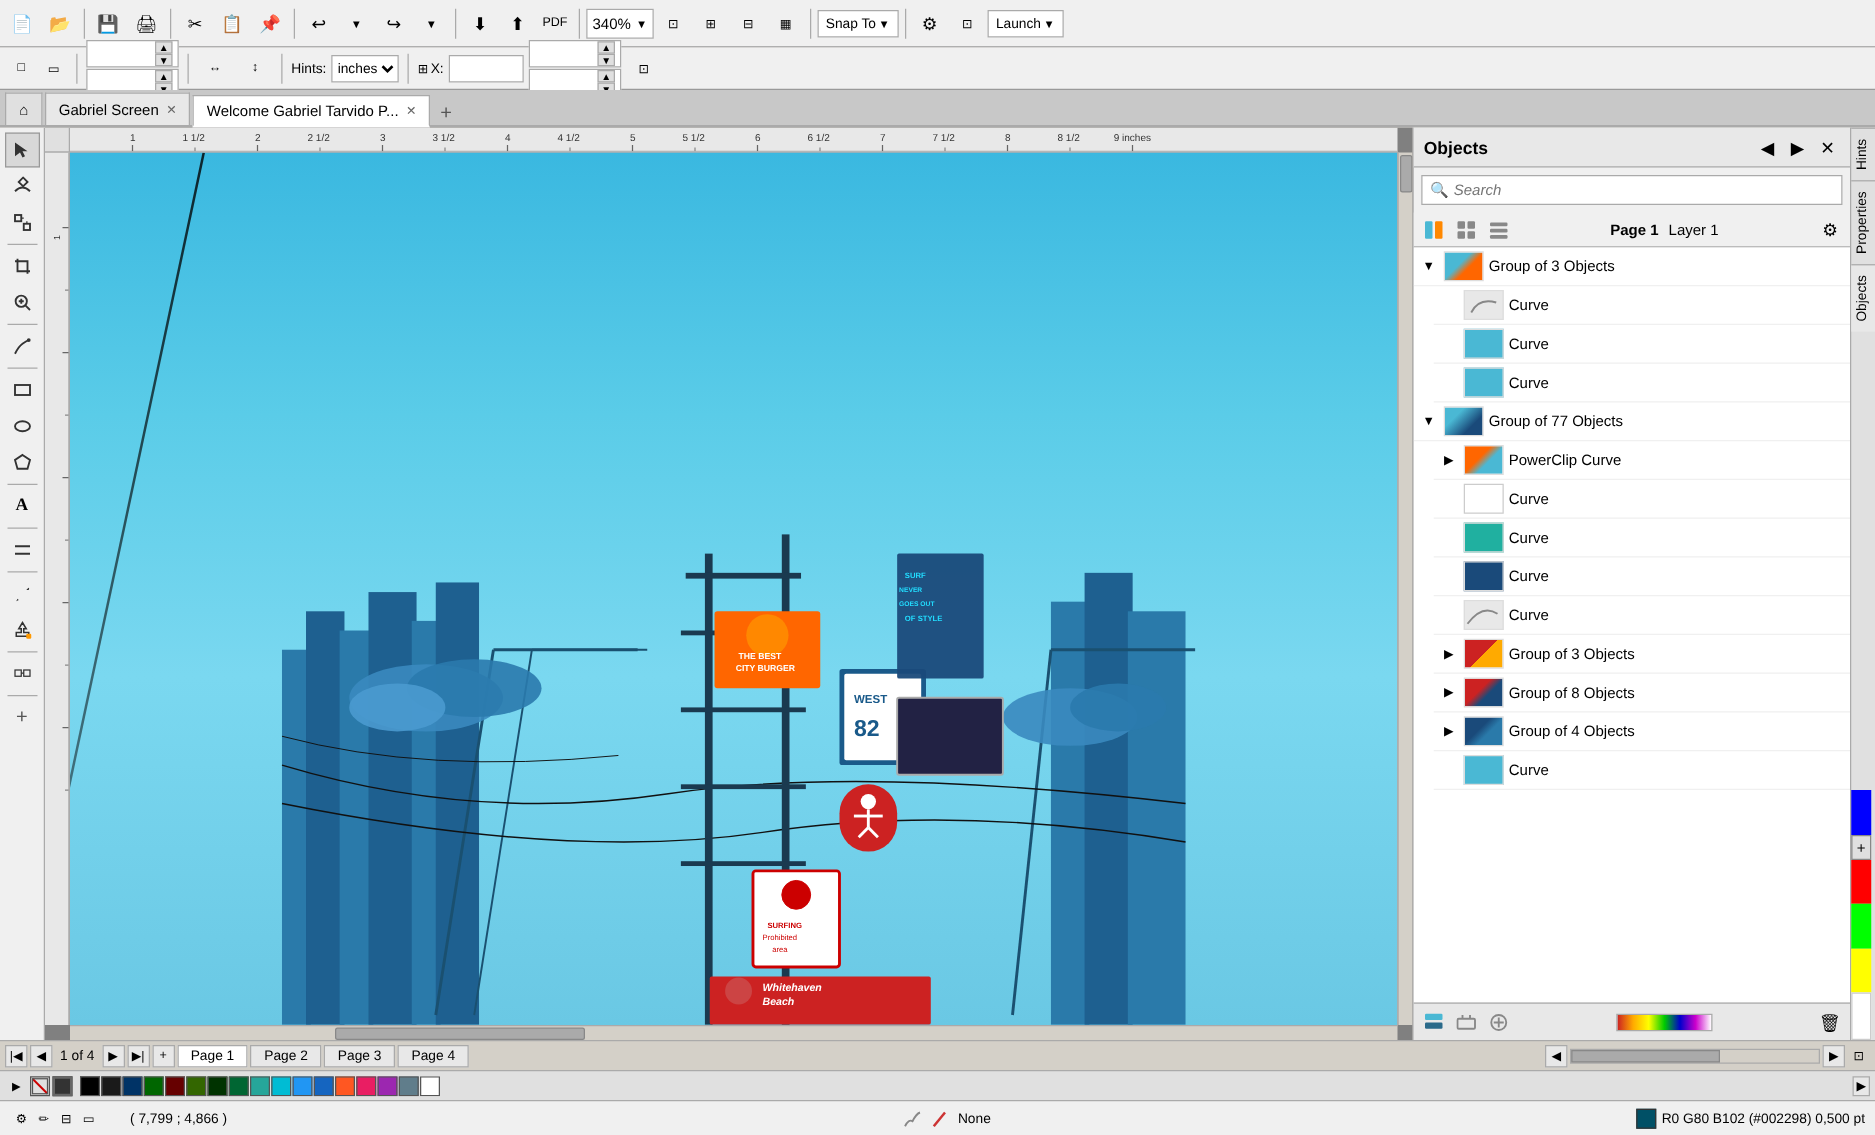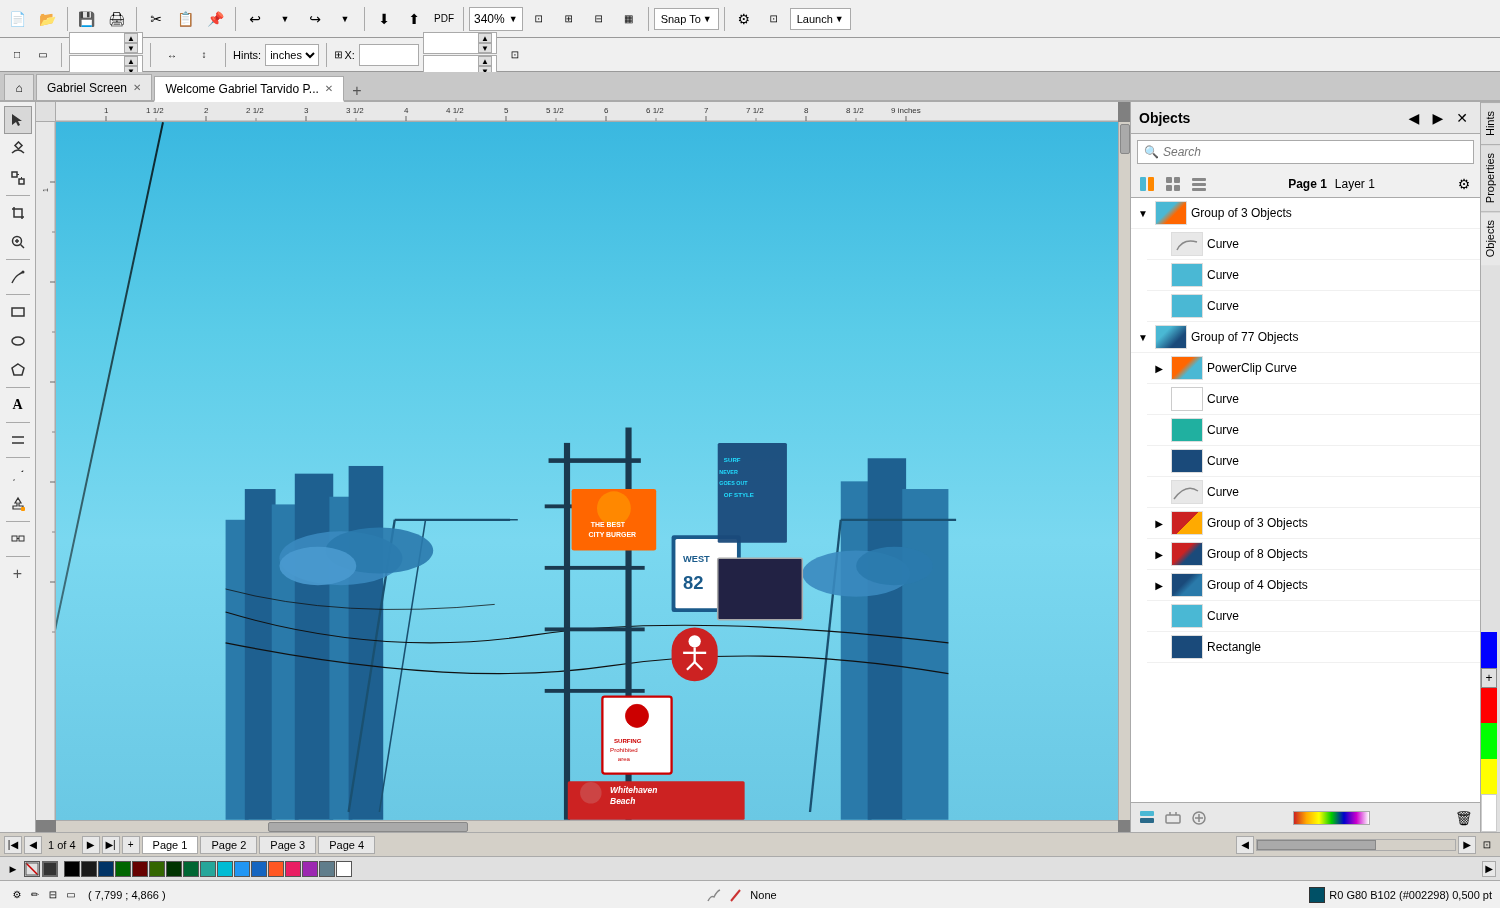--- a/index.html
+++ b/index.html
@@ -595,25 +595,20 @@
           <div class="tree-icon" style="background:linear-gradient(135deg,#1a4a7a 40%,#2a7aaa 60%);"></div>
           <span class="tree-label">Group of 4 Objects</span>
         </div>
 
         <div class="tree-item tree-indent1">
           <div class="tree-toggle" style="width:16px;"></div>
           <div class="tree-icon thumb-blue"></div>
           <span class="tree-label">Curve</span>
         </div>
 
-        <div class="tree-item tree-indent1">
-          <div class="tree-toggle" style="width:16px;"></div>
-          <div class="tree-icon thumb-dark-blue"></div>
-          <span class="tree-label">Rectangle</span>
-        </div>
       </div>
 
       <div id="panel-bottom">
         <div class="tb-btn" style="width:24px;height:24px;">
           <svg width="16" height="16" viewBox="0 0 16 16">
               <rect x="1" y="1" width="14" height="5" fill="#4ab8d4" rx="1"></rect>
               <rect x="1" y="8" width="14" height="5" fill="#2a6a8a" rx="1"></rect>
             </svg>
         </div>
         <div class="tb-btn" style="width:24px;height:24px;">
@@ -710,21 +705,21 @@
       <div class="color-swatch" style="background:#ffffff;"></div>
     </div>
     <div class="colorbar-scrollbtn">▶</div>
   </div>
 
   <div id="statusbar">
     <div class="tb-btn" style="width:18px;height:18px;font-size:10px;">⚙</div>
     <div class="tb-btn" style="width:18px;height:18px;font-size:10px;">✏</div>
     <div class="tb-btn" style="width:18px;height:18px;font-size:10px;">⊟</div>
     <div class="tb-btn" style="width:18px;height:18px;font-size:10px;">▭</div>
-    <span style="margin: 0 8px;">( 7,799 ; 4,866 )</span>
+    <span style="margin: 0 24px;">( 7,799 ; 4,866 )</span>
     <div style="flex:1;"></div>
     <div style="display:flex;align-items:center;gap:6px;">
       <svg width="16" height="16" viewBox="0 0 16 16">
           <path d="M2 14 Q5 8 8 10 Q11 4 14 3" fill="none" stroke="#888" stroke-width="1.5"></path>
         </svg>
       <svg width="16" height="16" viewBox="0 0 16 16">
           <path d="M3 14 L12 3" fill="none" stroke="#cc3333" stroke-width="2"></path>
         </svg>
       <span>None</span>
     </div>

